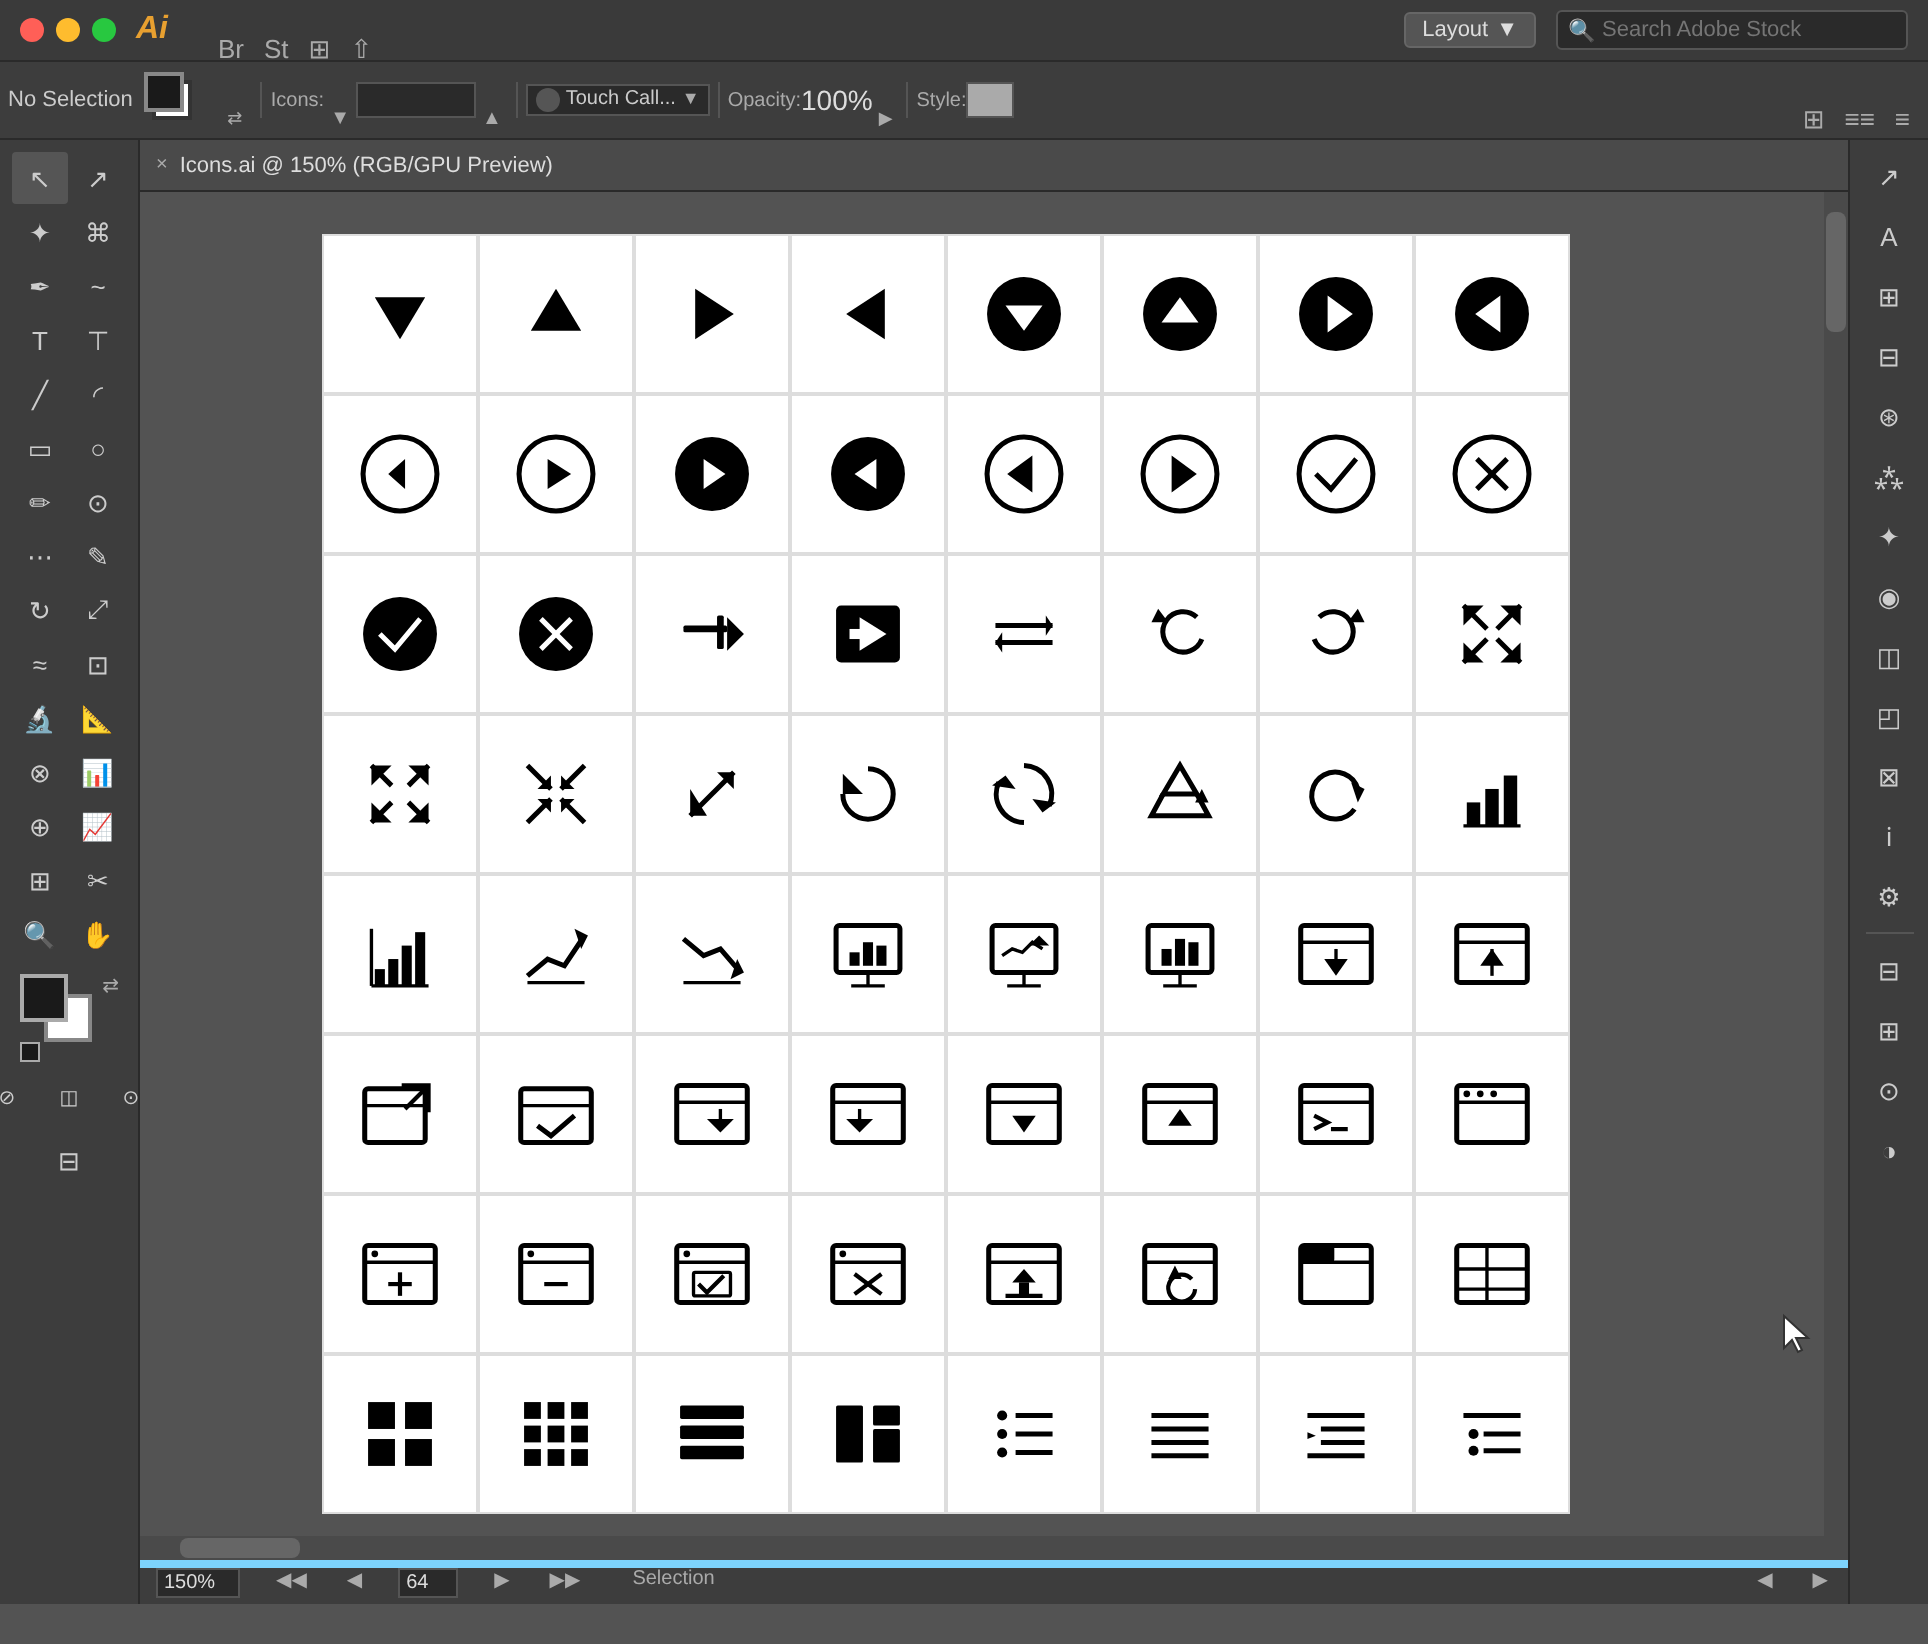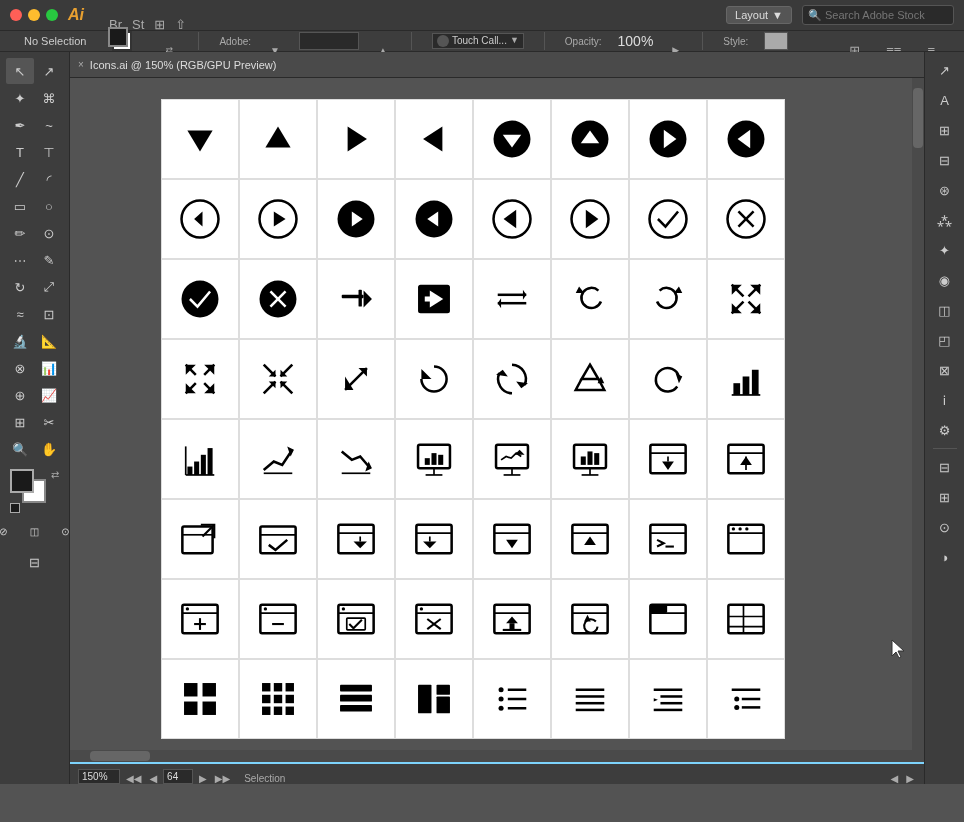--- a/index.html
+++ b/index.html
@@ -73,25 +73,25 @@
       color: #aaa;
       font-size: 11px;
       padding: 3px 8px;
       border-radius: 3px;
       width: 180px;
     }
 
     
     #toolbar {
       background: #3d3d3d;
-      height: 22px;
+      height: 40px;
       display: flex;
       align-items: center;
-      padding: 0 24px;
-      gap: 16px;
+      padding: 0 4px;
+      gap: 0;
       border-top: 1px solid #2a2a2a;
       border-bottom: 1px solid #2a2a2a;
     }
 
     .no-selection-label {
       font-size: 11px;
       color: #ccc;
       margin-right: 6px;
     }
 
@@ -209,25 +209,25 @@
       display: flex;
       align-items: center;
       justify-content: center;
       border-radius: 2px;
     }
 
     
     #status-bar {
       height: 22px;
       background: #3d3d3d;
-      border-top: 2px solid #7dd3fc;
-      display: flex;
-      align-items: flex-end;
+      border-top: 4px solid #7dd3fc;
+      display: flex;
+      align-items: flex-start;
       padding: 0 8px;
-      gap: 4px;
+      gap: 16px;
       font-size: 10px;
       color: #aaa;
     }
 
     .zoom-display {
       display: flex;
       align-items: center;
       gap: 2px;
     }
 
@@ -357,37 +357,37 @@
 
   <button id="layout-btn">
     <span>Layout</span>
     <span>▼</span>
   </button>
 
   <div style="width:10px"></div>
 
   <div style="position:relative; display:flex; align-items:center;">
     <span style="position:absolute;left:6px;color:#888;font-size:11px;">🔍</span>
-    <input type="text" id="search-stock" style="padding-left: 22px; background: rgb(42, 42, 42); border: 1px solid rgb(85, 85, 85); color: rgb(170, 170, 170); font-size: 11px; width: 152px; border-radius: 3px; height: 20px;" placeholder="Search Adobe Stock">
+    <input type="text" id="search-stock" style="padding-left: 22px; background: rgb(42, 42, 42); border: 1px solid rgb(85, 85, 85); color: rgb(170, 170, 170); font-size: 11px; width: 176px; border-radius: 3px; height: 20px;" placeholder="Search Adobe Stock">
   </div>
 </div>
 
 <div id="toolbar">
   <span class="no-selection-label">No Selection</span>
 
   <div style="position:relative; width:34px; height:28px; margin-right:2px;">
     <div style="position:absolute; top:4px; left:4px; width:20px; height:20px; background:#fff; border:2px solid #333; cursor:pointer;"></div>
     <div style="position:absolute; top:0; left:0; width:20px; height:20px; background:#1a1a1a; border:2px solid #888; cursor:pointer;"></div>
   </div>
 
   <button class="tb-icon-btn" style="width:18px;height:18px;font-size:9px;padding:0;">⇄</button>
 
   <div class="toolbar-sep"></div>
 
-  <span class="toolbar-label">Adobe:</span>
+  <span class="toolbar-label">Icons:</span>
   <button class="tb-icon-btn" style="padding:1px 3px; font-size:10px;">▼</button>
   <div style="width:60px; height:18px; background:#2a2a2a; border:1px solid #555;"></div>
   <button class="tb-icon-btn" style="padding:1px 3px; font-size:10px;">▲</button>
 
   <div class="toolbar-sep"></div>
 
   <div style="display:flex; align-items:flex-start; background:#2a2a2a; border:1px solid #555; padding:1px 4px; gap:3px; cursor:pointer;">
     <div style="width:12px;height:12px;background:#555;border-radius:50%;"></div>
     <span style="font-size:10px;color:#ccc;">Touch Call...</span>
     <span style="font-size:9px;color:#aaa;">▼</span>

